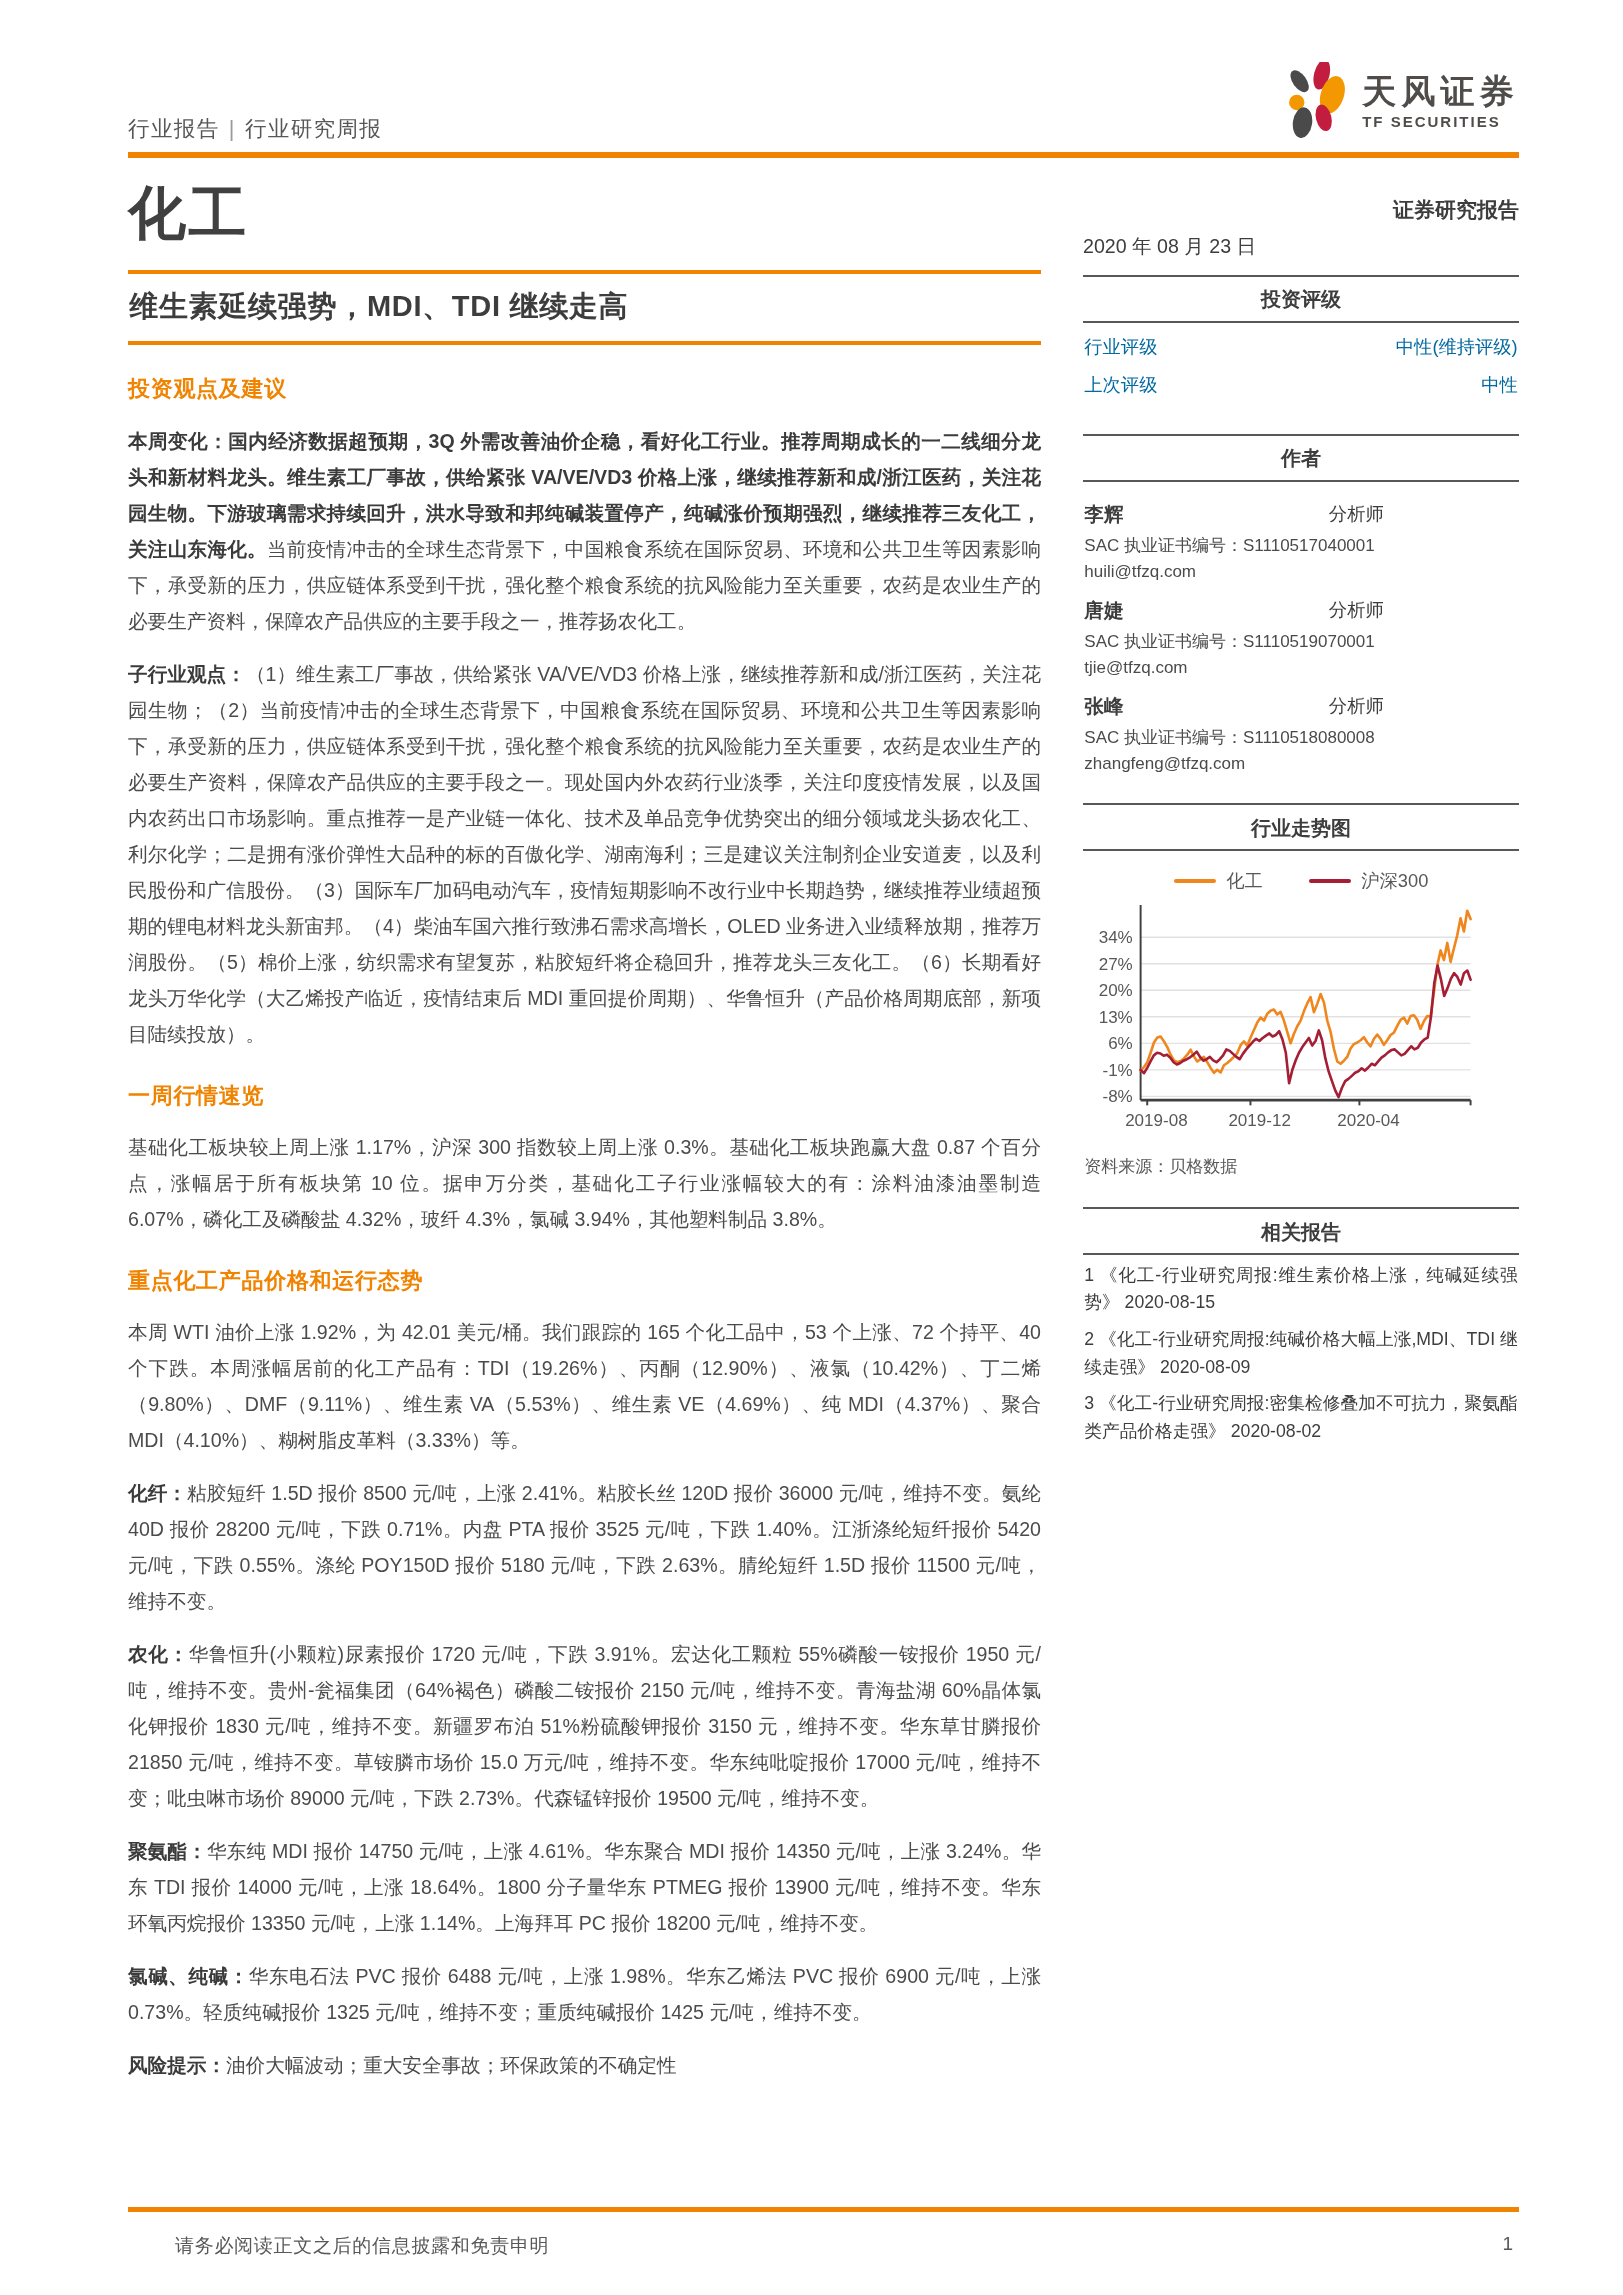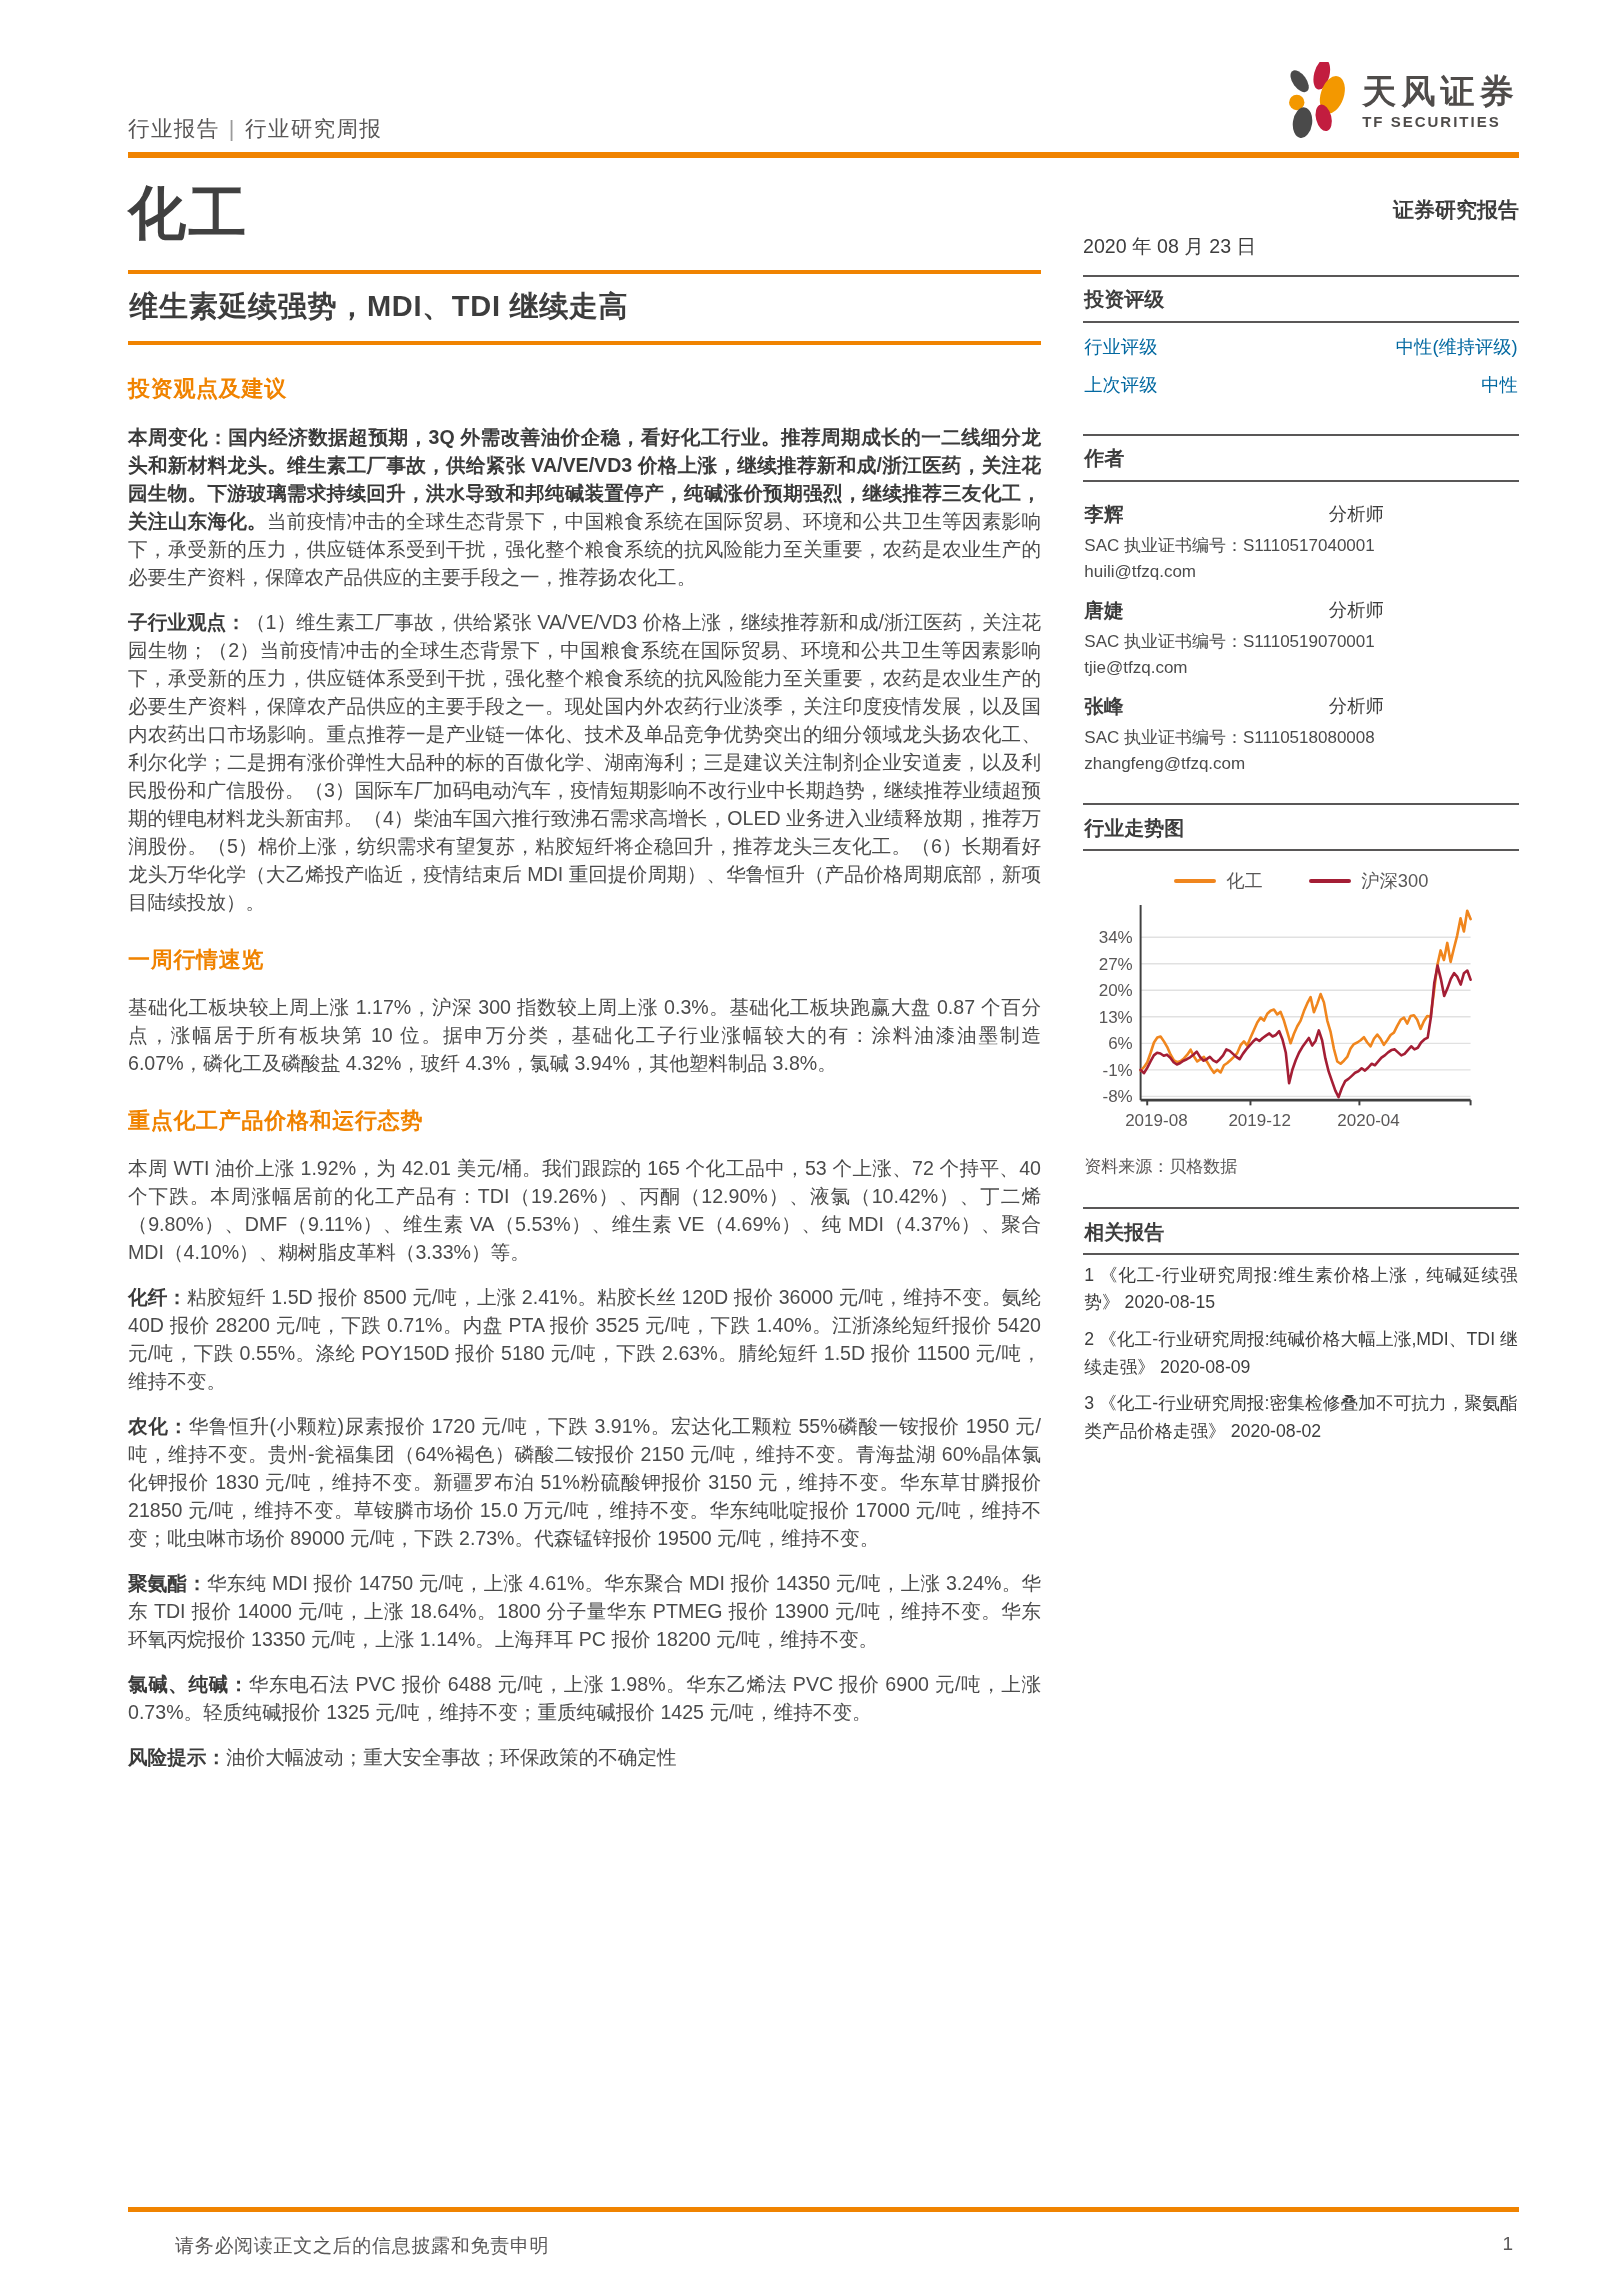--- a/index.html
+++ b/index.html
@@ -15,30 +15,30 @@
   .brand-cn { font-size:34px; font-weight:bold; color:#4f4c4a; letter-spacing:5.2px; line-height:1.1; }
   .brand-en { font-size:15px; font-weight:bold; color:#4f4c4a; letter-spacing:2px; margin-top:2.6px; }
   .rule-orange-top { position:absolute; left:128px; top:152px; width:1391px; height:5.9px; background:#f08300; }
 
   
   .main { position:absolute; left:128px; top:175px; width:913px; }
   .doc-title { font-size:58px; font-weight:bold; color:#404040; letter-spacing:2.6px; }
   .sub-block { margin-top:17px; border-top:4.6px solid #f08300; border-bottom:4.6px solid #f08300; padding:13px 1.3px 14.4px; }
   .sub-title { font-size:29px; font-weight:bold; color:#3d3d3d; letter-spacing:0.7px; }
   .sec-h { color:#f08300; font-size:22px; font-weight:bold; margin:29px 0 18.3px; letter-spacing:0.7px; }
-  .main p { font-size:19.6px; line-height:28px; text-align:justify; margin-bottom:17px; color:#4b4b4b; }
+  .main p { font-size:19.6px; line-height:36px; text-align:justify; margin-bottom:17px; color:#4b4b4b; }
   .main p b, .main p strong { color:#3b3b3b; }
   .lead { font-weight:bold; color:#3b3b3b; }
 
   
   .side { position:absolute; left:1083px; top:196px; width:436px; font-size:17.7px; color:#4b4b4b; }
   .side .rpt-label { text-align:right; font-size:21px; font-weight:bold; color:#3d3d3d; }
   .side .rpt-date { text-align:left; font-size:19.6px; color:#3d3d3d; margin-top:9.2px; margin-bottom:14.4px; }
   .side-rule { border:none; border-top:2px solid #595757; }
-  .side h3 { font-size:20px; font-weight:bold; color:#3d3d3d; padding:9.2px 1.3px 7.9px; }
+  .side h3 { font-size:20px; font-weight:bold; color:#3d3d3d; padding:9.2px 1.3px 7.9px;text-align:center; }
   .rate-rows { padding:5.2px 1.3px 1.3px; }
   .rate-row { display:flex; justify-content:space-between; font-size:18.3px; color:#0369a1; padding:6.5px 0; }
   .authors { padding:3.9px 1.3px 0; }
   .author { margin-top:14.4px; }
   .author .nm-row { display:flex; }
   .author .nm { font-weight:bold; font-size:19.6px; color:#3d3d3d; }
   .author .role { margin-left:auto; margin-right:134px; font-size:18.3px; color:#3d3d3d; }
   .author .sac { font-size:17px; color:#4b4b4b; margin-top:6.5px; }
   .author .mail { font-size:17px; color:#4b4b4b; margin-top:5.2px; }
   .gap40 { height:29px; }

